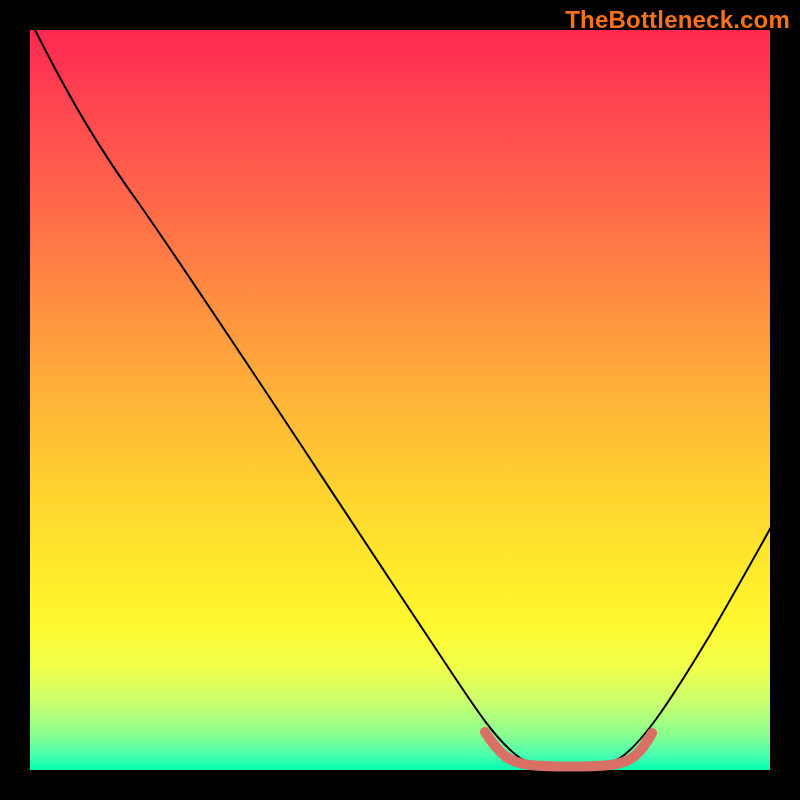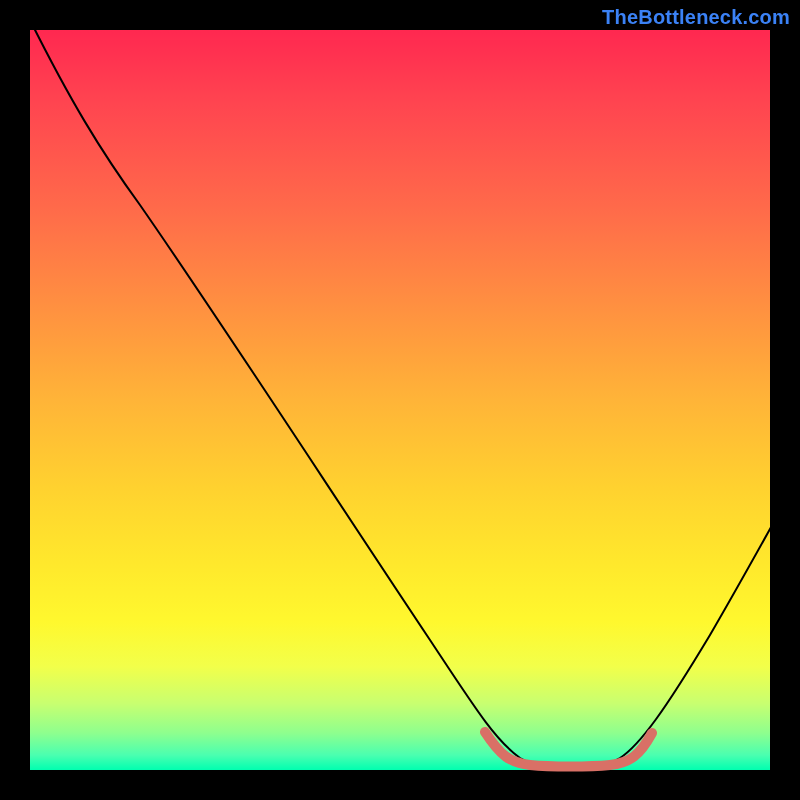--- a/index.html
+++ b/index.html
@@ -38,22 +38,22 @@
       #c8ff70 91%,
       #8eff8e 95%,
       #4affb0 98%,
       #00ffb0 100%
     );
   }
   .watermark {
     position: absolute;
     top: 6px;
     right: 10px;
-    color: #3b82f6;
-    font-size: 20px;
+    color: #f97316;
+    font-size: 24px;
     font-weight: 600;
     letter-spacing: 0.2px;
     user-select: none;
   }
   svg.curve {
     position: absolute;
     left: 30px;
     top: 30px;
     width: 740px;
     height: 740px;

